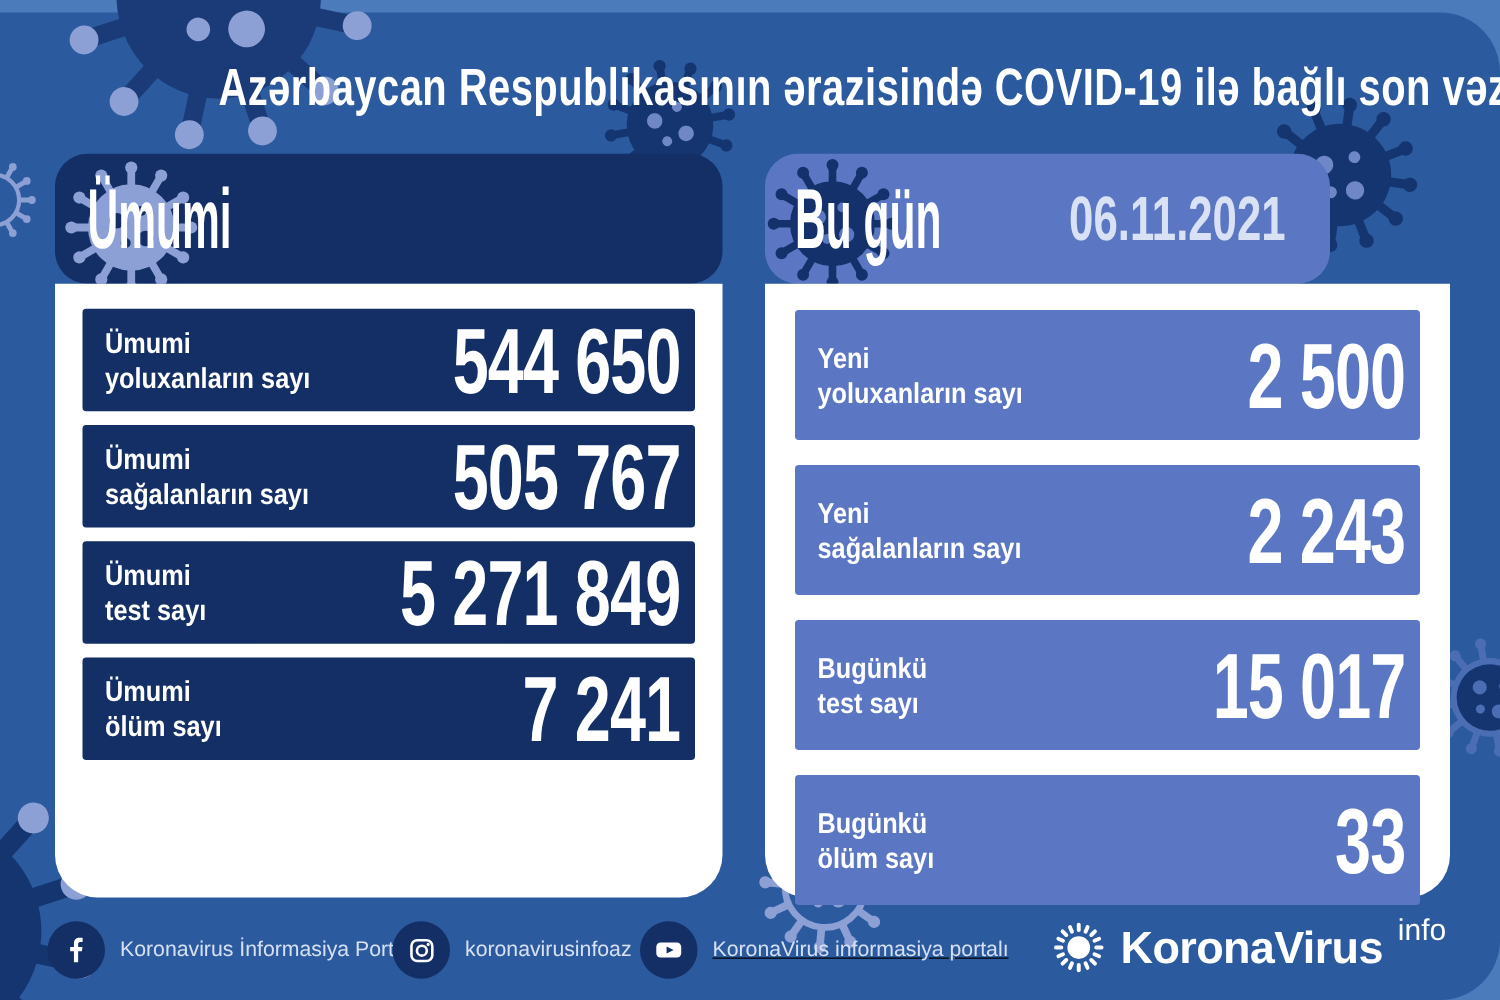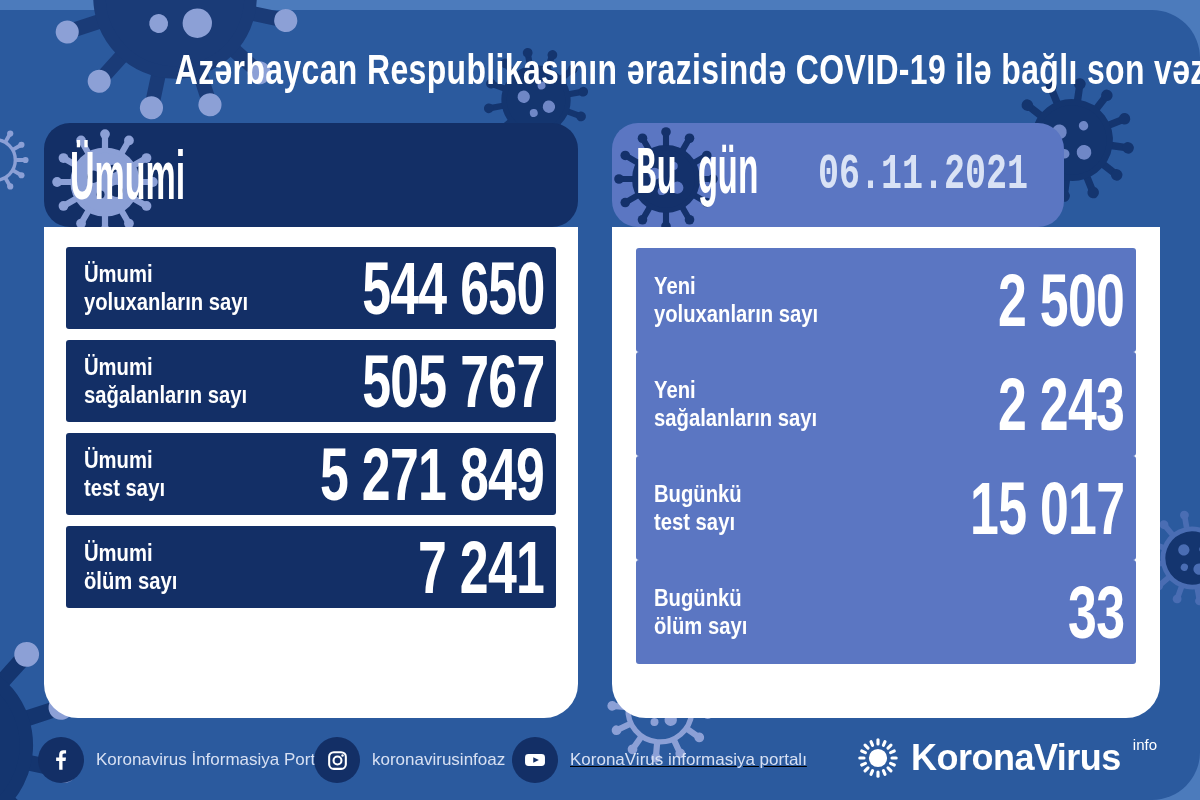--- a/index.html
+++ b/index.html
@@ -14,53 +14,53 @@
   .title{position:absolute;top:46px;left:0;right:0;text-align:center;}
   .title span{display:inline-block;font-size:42px;font-weight:bold;color:#FFFFFF;
               transform:scaleX(.76);transform-origin:center;white-space:nowrap;letter-spacing:.5px;}
 
   
   .col-header{position:absolute;top:123px;height:104px;border-radius:26px;overflow:hidden;}
   .col-header .hdr-virus{position:absolute;}
   .hdr-label{position:absolute;top:0;line-height:104px;font-size:68px;font-weight:bold;color:#fff;
              transform:scaleX(.5);transform-origin:left center;white-space:nowrap;}
   .col-header.left{left:44px;width:534px;background:#132F66;}
-  .col-header.right{left:612px;width:452px;background:#5B76C2;font-family:Liberation Mono, monospace;}
+  .col-header.right{left:612px;width:452px;background:#5B76C2;}
   .hdr-date{position:absolute;right:36px;top:0;line-height:104px;font-size:50px;font-weight:bold;
             color:#D9E2F5;transform:scaleX(.7);transform-origin:right center;white-space:nowrap;}
 
   
   .panel{position:absolute;top:227px;background:#FFFFFF;border-radius:0 0 34px 34px;
          box-sizing:border-box;}
   .panel.left{left:44px;width:534px;height:491px;padding:20px 22px;}
   .panel.right{left:612px;width:548px;height:491px;padding:21px 24px;}
 
   .row{display:flex;align-items:center;justify-content:space-between;
        border-radius:3px;box-sizing:border-box;padding:0 12px 0 18px;}
   .panel.left .row{background:#132F66;height:82px;margin-bottom:11px;}
-  .panel.right .row{background:#5B76C2;height:104px;margin-bottom:0;}
+  .panel.right .row{background:#5B76C2;height:104px;margin-bottom:20px;}
   .row:last-child{margin-bottom:0;}
   .lbl{color:#fff;font-weight:bold;font-size:23px;line-height:1.22;
        transform:scaleX(.88);transform-origin:left center;white-space:nowrap;}
   .lbl span{display:block;}
   .lbl span:empty{display:none;}
   .val{color:#fff;font-weight:bold;font-size:74px;letter-spacing:-1px;
        transform:scaleX(.7);transform-origin:right center;white-space:nowrap;}
 
   
   .social{position:absolute;display:flex;align-items:center;gap:12px;top:737px;}
   .social .circle{width:46px;height:46px;border-radius:50%;background:#132F66;
                   display:flex;align-items:center;justify-content:center;flex:0 0 auto;}
   .social .s-label{font-size:17px;color:#D7E0F3;white-space:nowrap;}
   #fb{left:38px;} #ig{left:314px;} #yt{left:512px;text-decoration:underline;}
 
   .brand{position:absolute;right:43px;top:735px;display:flex;align-items:flex-start;gap:12px;}
   .brand .b-virus{margin-top:2px;}
   .brand .b-name{font-size:36px;font-weight:bold;color:#FFFFFF;letter-spacing:-.5px;line-height:46px;}
-  .brand .b-sup{font-size:15px;color:#FFFFFF;margin-top:0;line-height:20px;}
+  .brand .b-sup{font-size:24px;color:#FFFFFF;margin-top:0;line-height:20px;}
 </style>
 </head>
 <body>
 
 <div class="canvas">
 
   <svg width="0" height="0" style="position:absolute" aria-hidden="true">
     <defs>
       <symbol id="virus" viewBox="-62 -62 124 124">
         <g stroke="currentColor" stroke-width="7" stroke-linecap="round">

